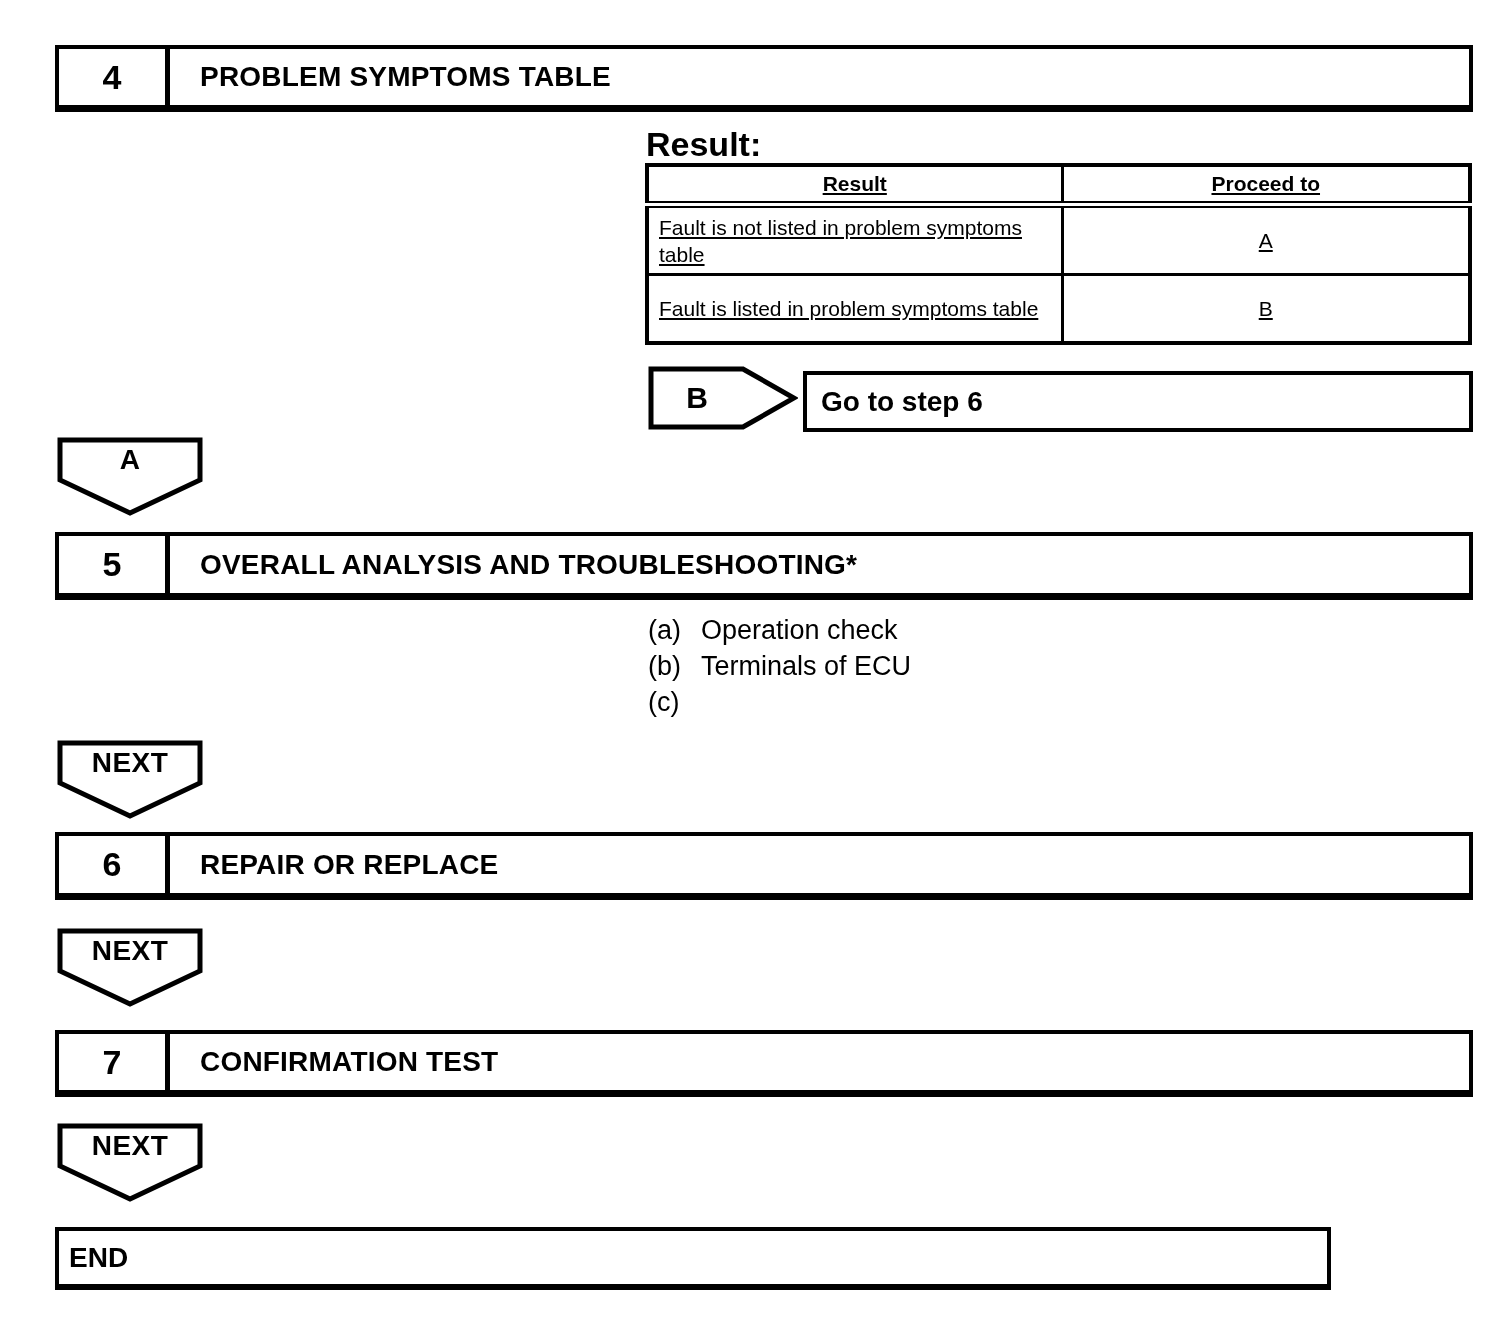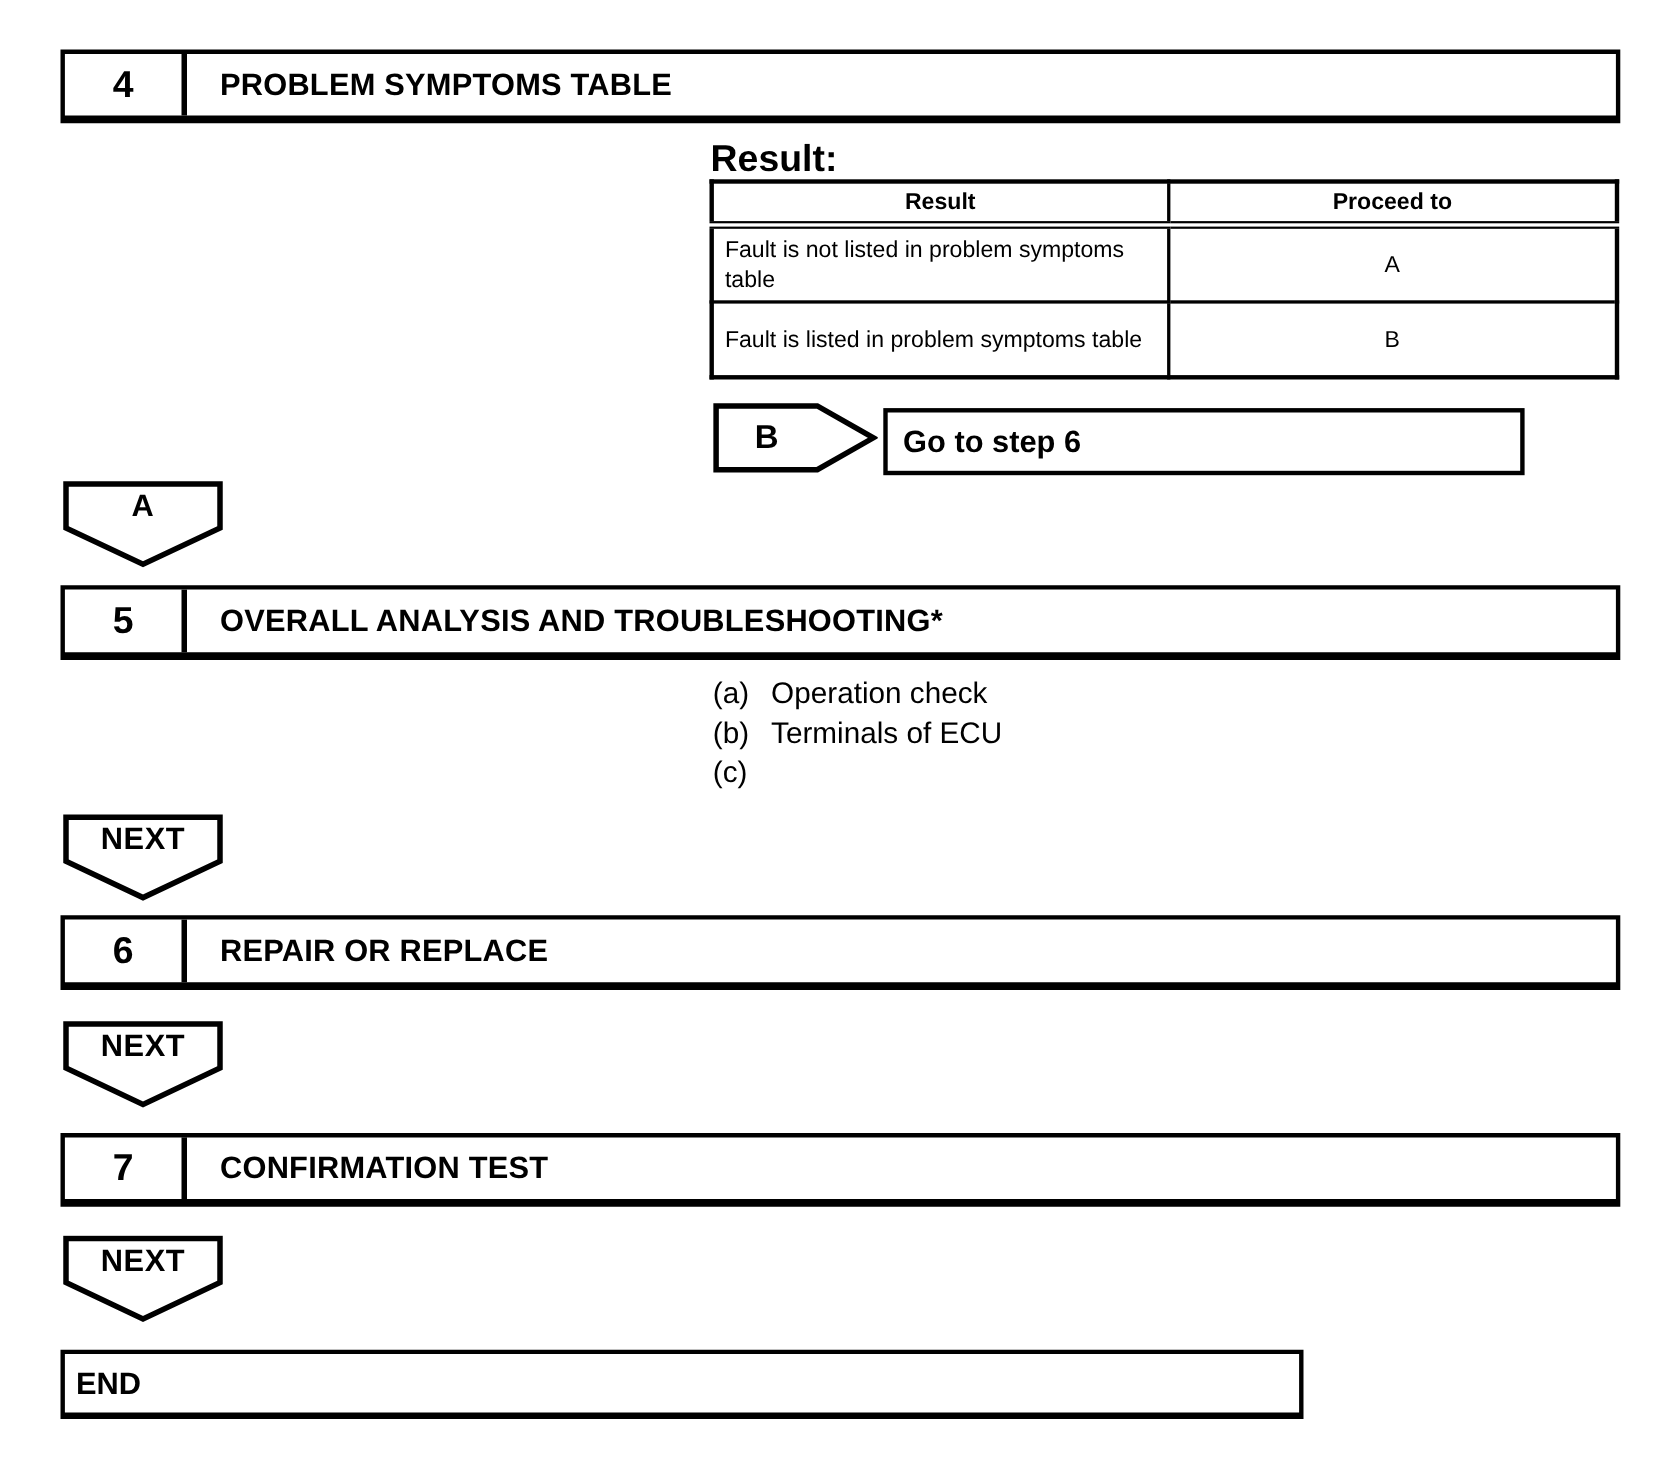--- a/index.html
+++ b/index.html
@@ -25,21 +25,21 @@
     font-weight:bold; font-size:28px; letter-spacing:0.2px;
   }
 
   
   .result-heading {
     position:absolute; left:646px; top:125px;
     font-weight:bold; font-size:34px;
   }
   .result-table {
     position:absolute; left:645px; top:163px; width:827px;
-    border-collapse:collapse; table-layout:fixed; background:#fff;
+    border-collapse:collapse; table-layout:fixed; background:#fff;text-decoration:underline;
   }
   .result-table, .result-table th, .result-table td { border:3px solid #000; }
   .result-table { border-width:4px; }
   .result-table th {
     font-weight:bold; font-size:21px; text-align:center;
     padding:5px 4px; border-bottom:7px double #000;
   }
   .result-table td { font-size:21px; vertical-align:middle; }
   .result-table td.c1 { padding:4px 10px; height:57px; line-height:27px; }
   .result-table td.c2 { text-align:center; }
@@ -48,21 +48,21 @@
   .pent-right { position:absolute; left:648px; top:366px; width:150px; height:64px; }
   .pent-right svg { position:absolute; left:0; top:0; }
   .pent-right-label {
     position:absolute; left:0; top:0; width:98px; height:64px;
     display:flex; align-items:center; justify-content:center;
     font-weight:bold; font-size:30px;
   }
 
   
   .branch-action {
-    position:absolute; left:803px; top:371px; width:583px; height:61px;
+    position:absolute; left:803px; top:371px; width:670px; height:61px;
     box-sizing:border-box; border:4px solid #000; background:#fff;
     display:flex; align-items:center; padding-left:14px;
     font-weight:bold; font-size:28px;
   }
 
   
   .pent-down { position:absolute; left:57px; width:146px; height:80px; }
   .pent-down svg { position:absolute; left:0; top:0; }
   .pent-down-label {
     position:absolute; left:0; top:3px; width:146px; height:40px;
@@ -70,21 +70,21 @@
     font-weight:bold; font-size:28px; letter-spacing:0.5px;
   }
 
   
   .detail-list { position:absolute; left:648px; top:612px; font-size:27px; }
   .detail-row { display:flex; height:36px; align-items:center; }
   .detail-marker { width:53px; flex:none; }
 
   
   .end-box {
-    position:absolute; left:55px; top:1227px; width:1130px; height:63px;
+    position:absolute; left:55px; top:1227px; width:1276px; height:63px;
     box-sizing:border-box; border:4px solid #000; border-bottom-width:6px;
     background:#fff; display:flex; align-items:center; padding-left:10px;
     font-weight:bold; font-size:28px;
   }
 </style>
 </head>
 <body>
 
 <div class="page">
 

